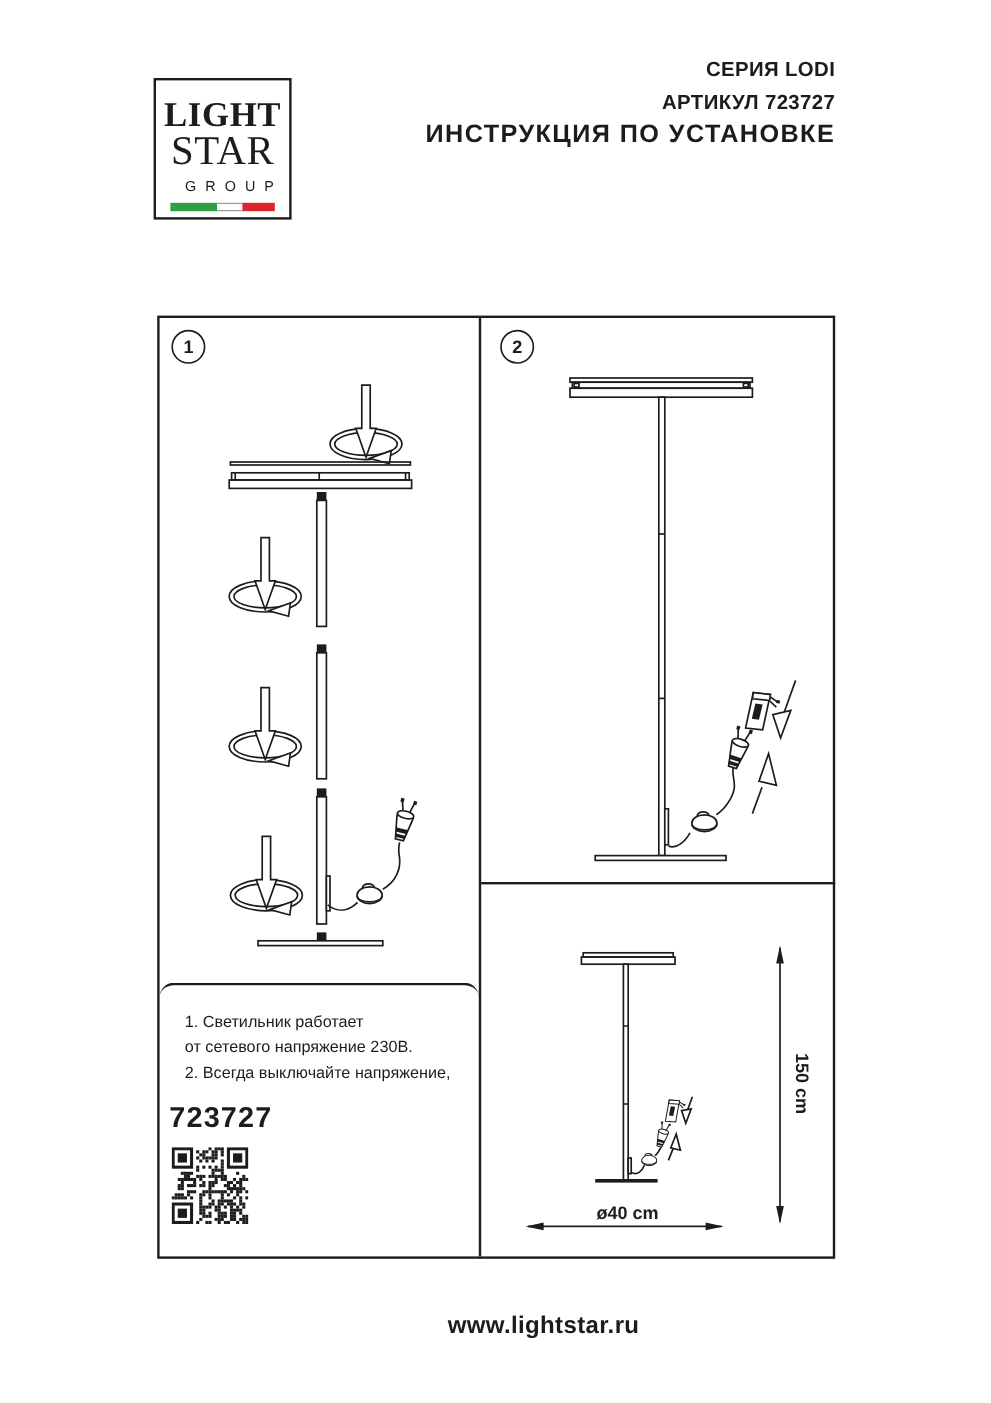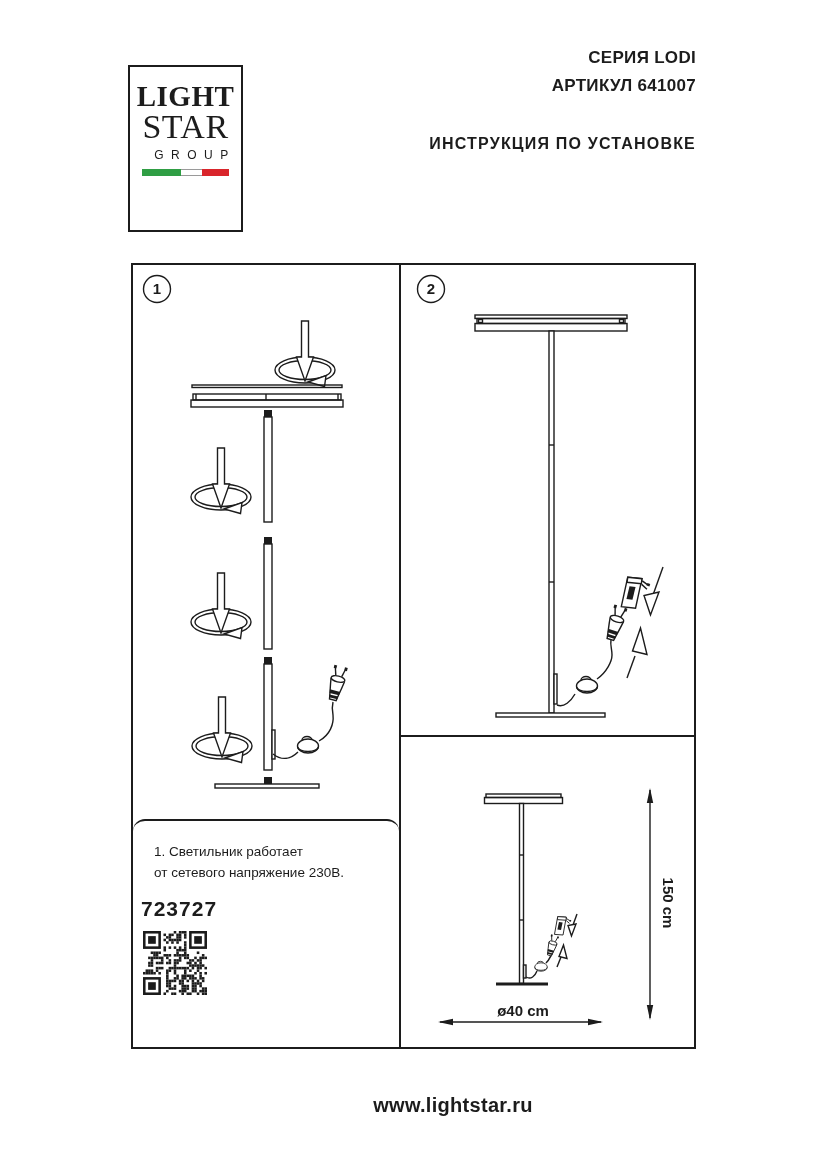--- a/index.html
+++ b/index.html
@@ -3,44 +3,44 @@
 <meta charset="utf-8">
 <style>
   html,body { margin:0; padding:0; }
   .page {
     position:relative; width:826px; height:1169px;
     background:#ffffff; overflow:hidden;
     font-family:"Liberation Sans", sans-serif; color:#1c1c1c;
   }
   
   .logo-box {
-    position:absolute; left:128px; top:65px; width:115px; height:167px;
+    position:absolute; left:128px; top:65px; width:115px; height:118px;
     border:2px solid #1c1c1c; box-sizing:border-box; text-align:center;
   }
   .logo-light { font-family:"Liberation Serif", serif; font-weight:700; font-size:29px; line-height:29px; margin-top:15px; letter-spacing:0.5px; }
   .logo-star  { font-family:"Liberation Serif", serif; font-weight:400; font-size:34px; line-height:31px; letter-spacing:0.5px; }
   .logo-group { font-size:12px; letter-spacing:7.5px; margin-top:6px; padding-left:19px; }
   .logo-flag  { width:87px; height:7px; margin:7px auto 0; display:flex; }
   .flag-green { width:39px; height:100%; }
   .flag-mid   { flex:1; height:100%; box-sizing:border-box; border-top:1px solid #9a9a9a; border-bottom:1px solid #9a9a9a; background:#fff; }
   .flag-red   { width:27px; height:100%; }
   
   .header { position:absolute; top:44px; right:130px; text-align:right; }
   .hdr-series, .hdr-article { font-size:17px; font-weight:700; line-height:28px; letter-spacing:0.3px; }
-  .hdr-title { margin-top:32px; font-size:16px; font-weight:700; line-height:24px; letter-spacing:1.2px;text-align:center; }
+  .hdr-title { font-size:21px; font-weight:700; line-height:24px; letter-spacing:1.2px;text-align:center; }
   
   .panels { position:absolute; left:131px; top:263px; width:565px; height:786px;
             border:2px solid #1c1c1c; box-sizing:border-box; display:flex; }
   .panel-1 { width:266px; border-right:2px solid #1c1c1c; position:relative; box-sizing:content-box; }
   .panel-2 { flex:1; position:relative; }
   .notes-section { position:absolute; left:0; top:554px; width:100%; height:208px;
                    border-top:2px solid #1c1c1c; box-sizing:border-box;border-radius:12px; }
   .notes { padding:20px 0 0 21px; font-size:13.5px; line-height:21px; }
   .note-line { display:block; }
-  .article-number { margin:14px 0 0 8px; font-size:21px; font-weight:700; letter-spacing:1px; }
+  .article-number { margin:14px 0 0 8px; font-size:24px; font-weight:700; letter-spacing:1px; }
   .qr-wrap { margin:10px 0 0 10px; }
   .p2-top { display:block; }
   .p2-bottom { display:block; border-top:2px solid #1c1c1c; }
   
   .ln  { stroke:#1c1c1c; stroke-width:1.4; fill:none; }
   .lnw { stroke:#1c1c1c; stroke-width:1.4; fill:#ffffff; }
   .blk { fill:#1c1c1c; stroke:none; }
   .svgnum  { font-family:"Liberation Sans", sans-serif; font-size:15px; font-weight:700; fill:#1c1c1c; }
   .dimtext { font-family:"Liberation Sans", sans-serif; font-size:15px; font-weight:700; fill:#1c1c1c; }
   
@@ -91,21 +91,21 @@
     <div class="logo-group">GROUP</div>
     <div class="logo-flag">
       <span class="flag-green" style="background: rgb(47, 158, 68);"></span>
       <span class="flag-mid"></span>
       <span class="flag-red" style="background: rgb(217, 37, 43);"></span>
     </div>
   </div>
 
   <div class="header">
     <div class="hdr-series">СЕРИЯ LODI</div>
-    <div class="hdr-article">АРТИКУЛ 641007</div>
+    <div class="hdr-article">АРТИКУЛ 723727</div>
     <div class="hdr-title">
       <span>ИНСТРУКЦИЯ ПО УСТАНОВКЕ</span><br>
     </div>
   </div>
 
   <div class="panels">
 
     <div class="panel-1">
       <svg width="266" height="554" viewBox="0 0 266 554">
         <g>
@@ -158,20 +158,21 @@
         <g>
           <rect x="131" y="512" width="8" height="7" class="blk"></rect>
           <rect x="82" y="519" width="104" height="4" class="lnw"></rect>
         </g>
       </svg>
 
       <div class="notes-section">
         <div class="notes">
           <span class="note-line">1. Светильник работает</span>
           <span class="note-line">от сетевого напряжение 230В.</span>
+          <span class="note-line">2. Всегда выключайте напряжение,</span>
         </div>
         <div class="article-number">723727</div>
         <div class="qr-wrap">
           <svg id="qr" width="64" height="64" viewBox="0 0 25 25">
               <rect x="0" y="0" width="25" height="25" fill="#fff"></rect>
               <rect x="0" y="0" width="7" height="7" fill="#1c1c1c"></rect>
               <rect x="1" y="1" width="5" height="5" fill="#fff"></rect>
               <rect x="2" y="2" width="3" height="3" fill="#1c1c1c"></rect>
               <rect x="18" y="0" width="7" height="7" fill="#1c1c1c"></rect>
               <rect x="19" y="1" width="5" height="5" fill="#fff"></rect>

